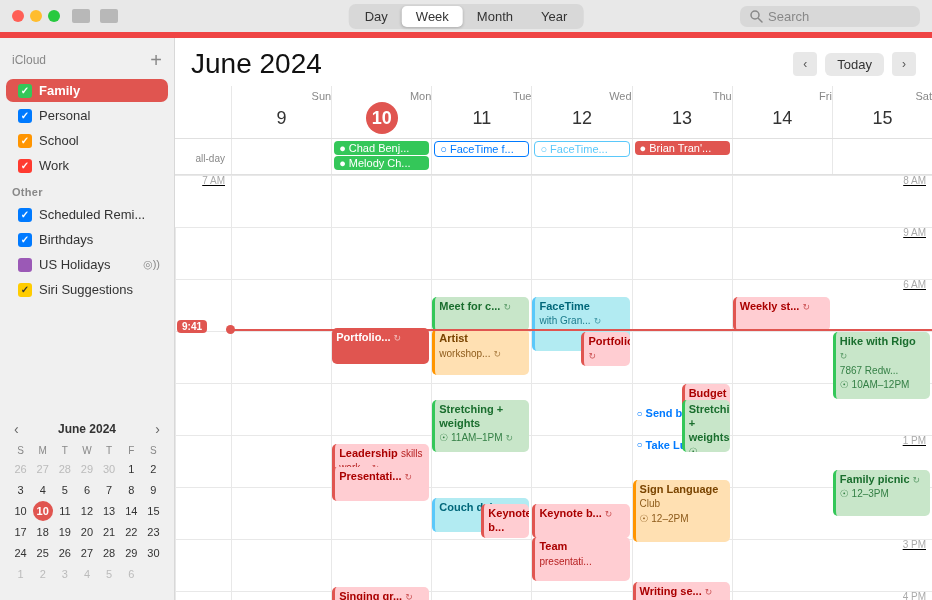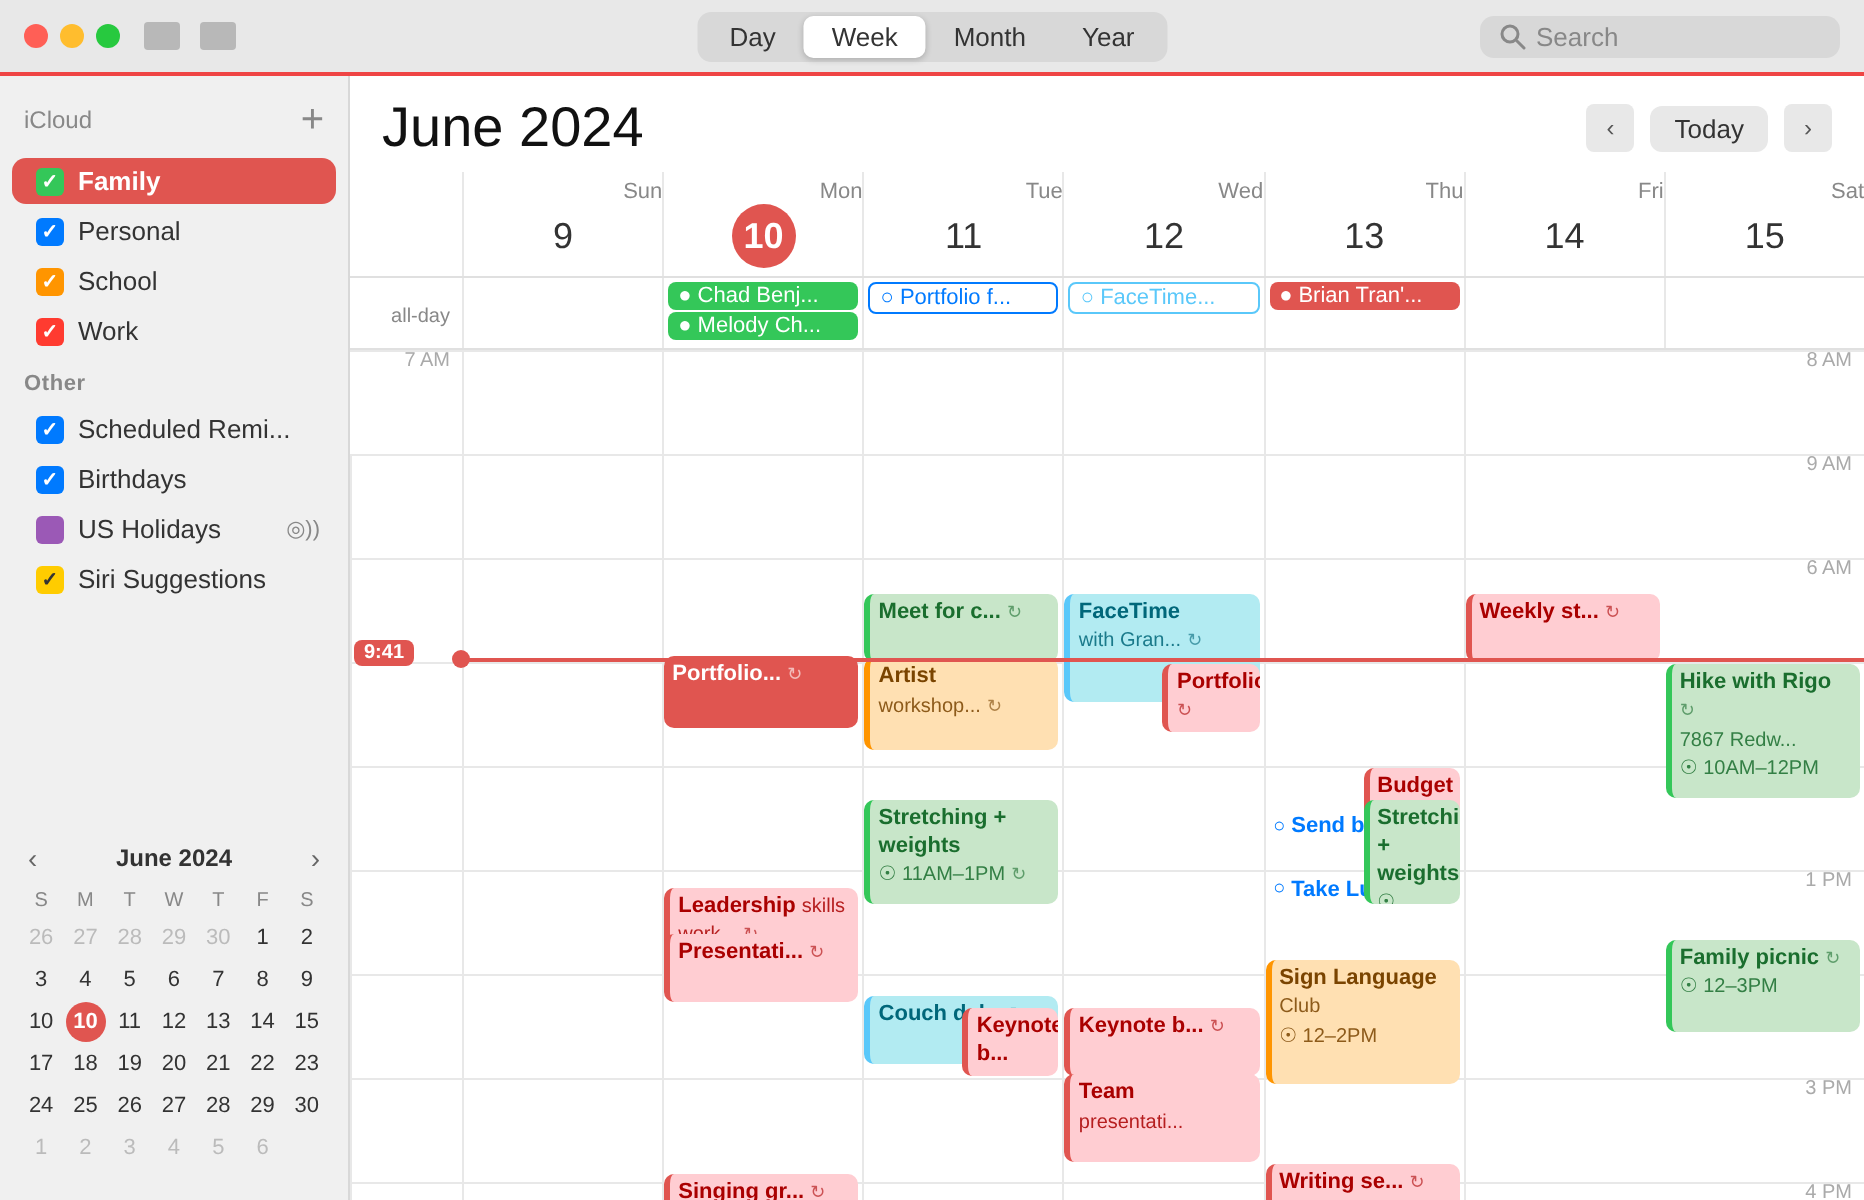--- a/index.html
+++ b/index.html
@@ -13,21 +13,21 @@
       flex-direction: column;
     }
 
     
     .titlebar {
       height: 38px;
       background: #e8e8e8;
       display: flex;
       align-items: center;
       padding: 0 12px;
-      border-bottom: 2px solid #ef4444;
+      border-bottom: 6px solid #ef4444;
       flex-shrink: 0;
     }
     .traffic-lights {
       display: flex;
       gap: 6px;
       margin-right: 12px;
     }
     .traffic-light {
       width: 12px; height: 12px;
       border-radius: 50%;
@@ -283,20 +283,21 @@
       display: flex;
       align-items: center;
       gap: 3px;
     }
     .allday-event.green-bg { background: #34c759; }
 
     .grid-body {
       flex: 1;
       overflow-y: auto;
       position: relative;
+      text-decoration: underline;
     }
 
     
     .scrollable-grid {
       display: grid;
       grid-template-columns: 56px repeat(7, 1fr);
       position: relative;
     }
 
     .hour-row-label {
@@ -565,21 +566,21 @@
         </div>
         <div class="allday-event green-bg">
           <span>●</span>
           <span>Melody Ch...</span>
         </div>
       </div>
 
       <div class="allday-cell">
         <div class="allday-event" style="background:transparent;border:1.5px solid #007aff;color:#007aff;">
           <span>○</span>
-          <span>Portfolio f...</span>
+          <span>FaceTime f...</span>
         </div>
       </div>
 
       <div class="allday-cell">
         <div class="allday-event" style="background:transparent;border:1.5px solid #5ac8fa;color:#5ac8fa;">
           <span>○</span>
           <span>FaceTime...</span>
         </div>
       </div>
 

